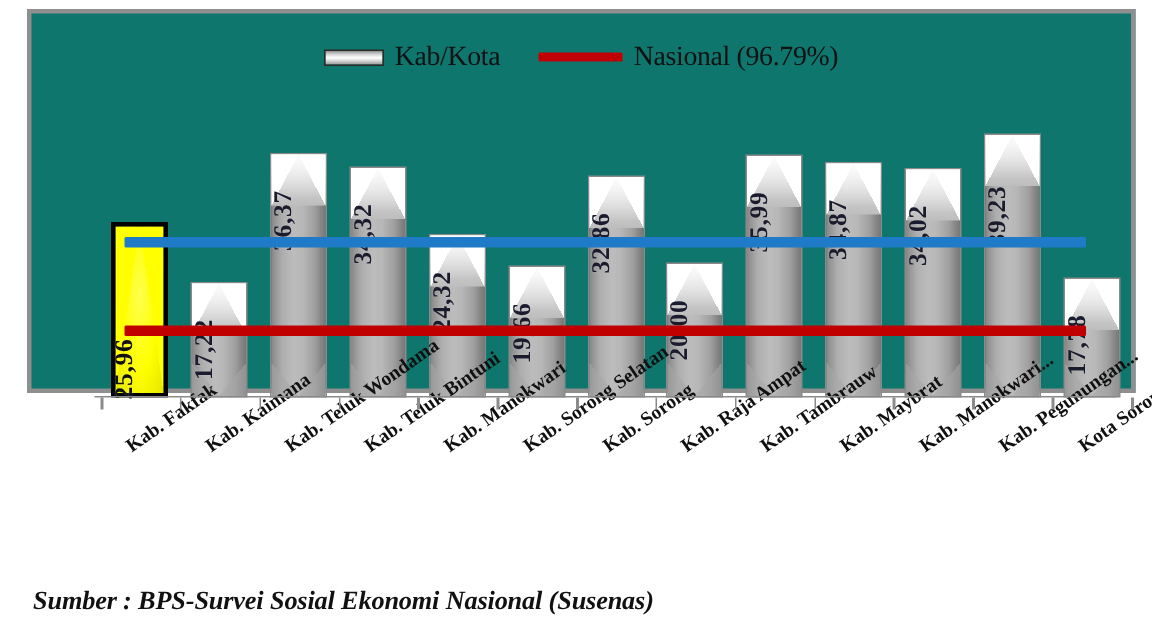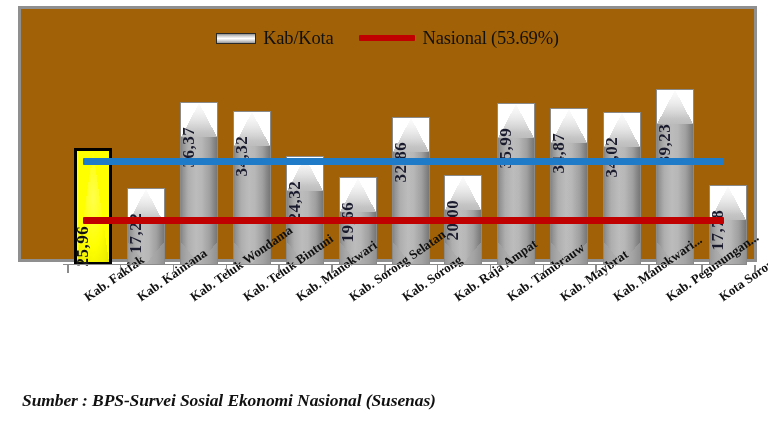--- a/index.html
+++ b/index.html
@@ -9,21 +9,21 @@
     font-family:"Liberation Serif", serif;
     overflow:hidden;
     position:relative;
   }
 
   
   #chart-frame{
     position:absolute;
     left:18px; top:6px;
     width:739px; height:256px;
-    background:#a16207;
+    background:#0f766e;
     border:3px solid #8f8f8f;
     box-sizing:border-box;
   }
 
   
   #legend{
     position:absolute;
     left:0; top:12px;
     width:100%;
     height:34px;
@@ -177,21 +177,21 @@
 
 <div id="chart-frame">
 
   <div id="legend">
     <div class="legend-item">
       <span class="swatch-bar"></span>
       <span class="legend-label">Kab/Kota</span>
     </div>
     <div class="legend-item">
       <span class="swatch-line" style="background:#c00000"></span>
-      <span class="legend-label">Nasional (53.69%)</span>
+      <span class="legend-label">Nasional (96.79%)</span>
     </div>
   </div>
 
   <div id="plot">
     <div id="bars-layer">
         <div class="bar-wrap" style="left: 53.4231px; width: 38px; height: 116.56px;">
           <div class="bar highlight" style="height: 100%;">
             <div class="bar-value" style="bottom: 16px;">25,96</div>
           </div>
         </div>

